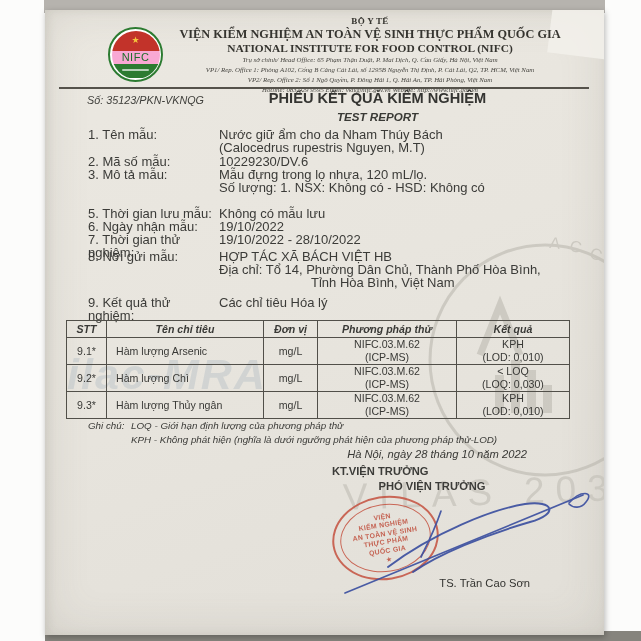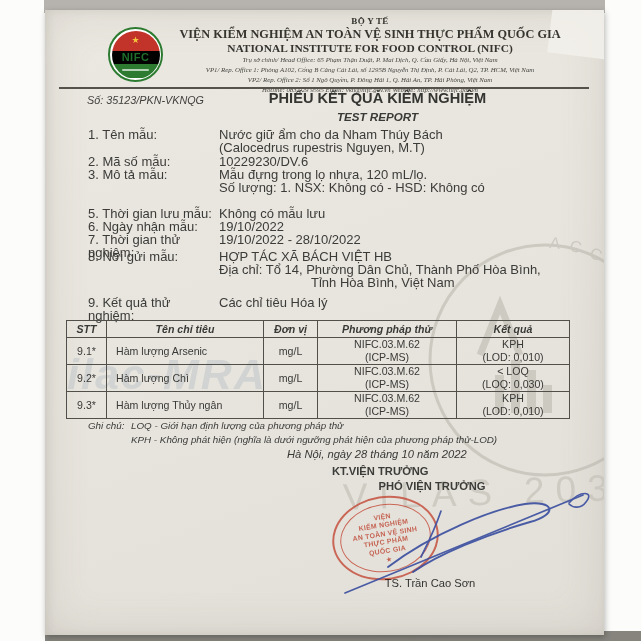--- a/index.html
+++ b/index.html
@@ -19,21 +19,21 @@
   .wm-vilas { left:298px; top:462px; font-size:37px; letter-spacing:11px; color:#c7c4bc; opacity:.75; transform:rotate(-2deg); white-space:nowrap; }
   .wm-ilac { left:22px; top:340px; font-size:43px; font-weight:bold; font-style:italic; color:#9fafbc; opacity:.30; letter-spacing:2px; white-space:nowrap; }
 
   .content { position:absolute; inset:0; z-index:2; color:#3b3b38; }
 
   
   .logo { position:absolute; left:63px; top:17px; width:55px; height:55px; border:2.5px solid #2c7b31; border-radius:50%; background:#fff; padding:1.5px; }
   .logo-in { width:100%; height:100%; border-radius:50%; overflow:hidden; display:flex; flex-direction:column; }
   .logo-red { height:42%; background:#c2332a; display:flex; align-items:center; justify-content:center; }
   .logo-star { color:#f3c33c; font-size:9px; line-height:1; }
-  .logo-band { height:27%; background:#000000; display:flex; align-items:center; justify-content:center; font-weight:bold; font-size:11px; color:#1f6e2b; letter-spacing:.5px; }
+  .logo-band { height:27%; background:#f9a8d4; display:flex; align-items:center; justify-content:center; font-weight:normal; font-size:11px; color:#1f6e2b; letter-spacing:.5px; }
   .logo-green { height:31%; background:#2c7b31; position:relative; }
   .logo-green:after { content:""; position:absolute; left:22%; top:35%; width:56%; height:2px; background:rgba(255,255,255,.65); border-radius:2px; }
 
   .hdr { position:absolute; left:75px; top:6px; width:500px; text-align:center; font-family:"Liberation Serif", serif; color:#35342f; }
   .hdr .ministry { font-weight:bold; font-size:9px; letter-spacing:.3px; }
   .hdr .inst-vi { font-weight:bold; font-size:12.3px; margin-top:1px; }
   .hdr .inst-en { font-weight:bold; font-size:11.4px; }
   .hdr .addr { font-style:italic; font-size:6.8px; line-height:7.9px; color:#45443f; margin-top:2px; }
 
   .rule { position:absolute; left:14px; top:77px; width:530px; height:0; border-top:2px solid #55524b; }
@@ -53,24 +53,24 @@
   table.results th, table.results td { border:1.6px solid #514f49; padding:0; }
   table.results th { height:17px; font-style:italic; font-weight:bold; text-align:center;margin-left:28px; }
   table.results td { height:27px; text-align:center; line-height:12.6px; }
   table.results td.name { text-align:left; padding-left:9px; }
   .c1{width:40px}.c2{width:157px}.c3{width:54px}.c4{width:139px}.c5{width:113px}
 
   
   .note-label { position:absolute; left:43px; top:410px; font-style:italic; font-size:9.8px; }
   .note1 { position:absolute; left:86px; top:410px; font-style:italic; font-size:9.8px; }
   .note2 { position:absolute; left:86px; top:424px; font-style:italic; font-size:9.8px; }
-  .dateline { position:absolute; left:242px; top:438px; width:300px; font-style:italic; font-size:11.2px; color:#383835; }
+  .dateline { position:absolute; left:242px; top:438px; width:300px; text-align:center; font-style:italic; font-size:11.2px; color:#383835; }
   .sgn1 { position:absolute; left:287px; top:455px; width:200px; text-align:left; font-weight:bold; font-size:11.2px; }
   .sgn2 { position:absolute; left:287px; top:470px; width:200px; text-align:center; font-weight:bold; font-size:11.2px; }
-  .signer { position:absolute; left:285px; top:567px; width:200px; text-align:center; font-size:11.2px; color:#333330; }
+  .signer { position:absolute; left:285px; top:567px; width:200px; text-align:right; font-size:11.2px; color:#333330; }
 
   .stamp { position:absolute; left:287px; top:486px; width:107px; height:84px; border:2.5px solid #c4503e; border-radius:50%;
            transform:rotate(-9deg); opacity:.85; z-index:3; mix-blend-mode:multiply; }
   .stamp-inner { position:absolute; inset:6px; border:1.3px solid #c4503e; border-radius:50%;
                  display:flex; flex-direction:column; align-items:center; justify-content:center; }
   .stamp-line { font-size:6.9px; font-weight:bold; color:#bf4c3a; line-height:8.6px; letter-spacing:.3px; white-space:nowrap; }
   .stamp-star { font-size:7px; color:#bf4c3a; line-height:7px; margin-top:1px; }
 
   .sig { position:absolute; left:288px; top:475px; z-index:4; }
 </style>

